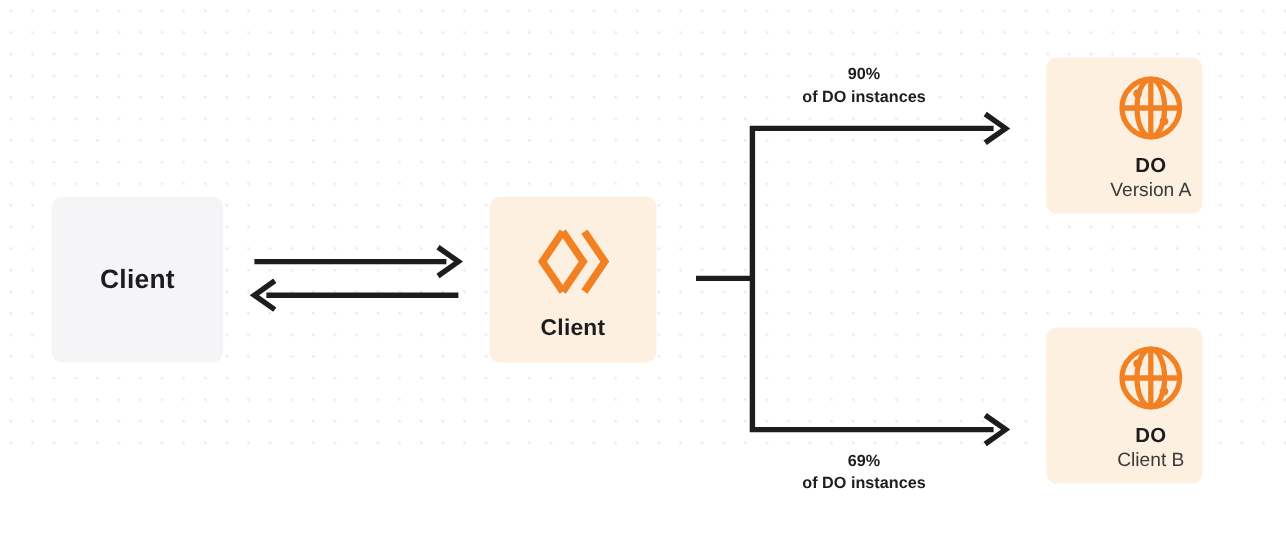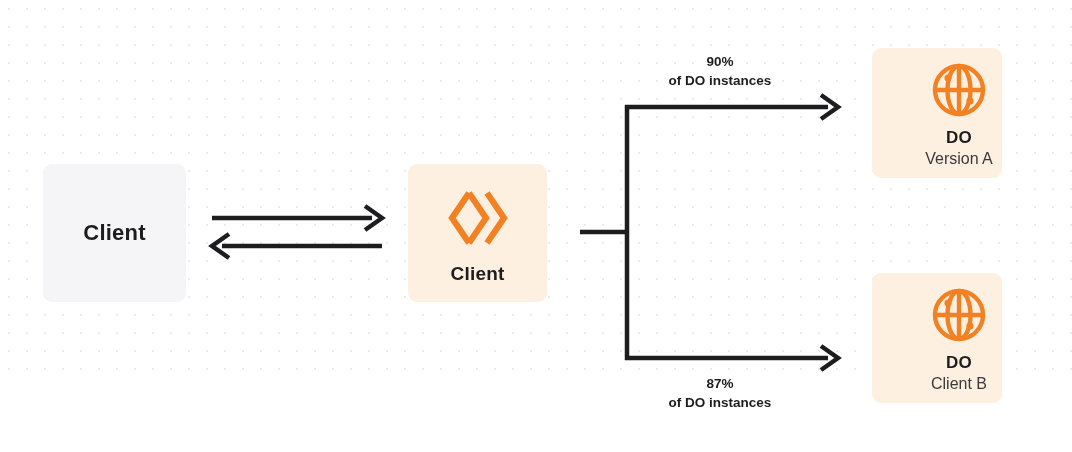--- a/index.html
+++ b/index.html
@@ -162,21 +162,21 @@
       <polyline points="821,346 838,358 821,370" fill="none" stroke="#1d1d1f" stroke-width="4.5" stroke-linecap="butt" stroke-linejoin="miter"></polyline>
     </g>
   </svg>
 
   <div class="edge-label" id="label-top">
     <div>90%</div>
     <div>of DO instances</div>
   </div>
 
   <div class="edge-label" id="label-bottom">
-    <div>87%</div>
+    <div>69%</div>
     <div>of DO instances</div>
   </div>
 
   <div class="node" id="client-node">
     <div class="node-title">Client</div>
   </div>
 
   <div class="node" id="worker-node">
     <span class="icon-wrap">
       <svg width="62" height="62" viewBox="0 0 62 62" xmlns="http://www.w3.org/2000/svg">

